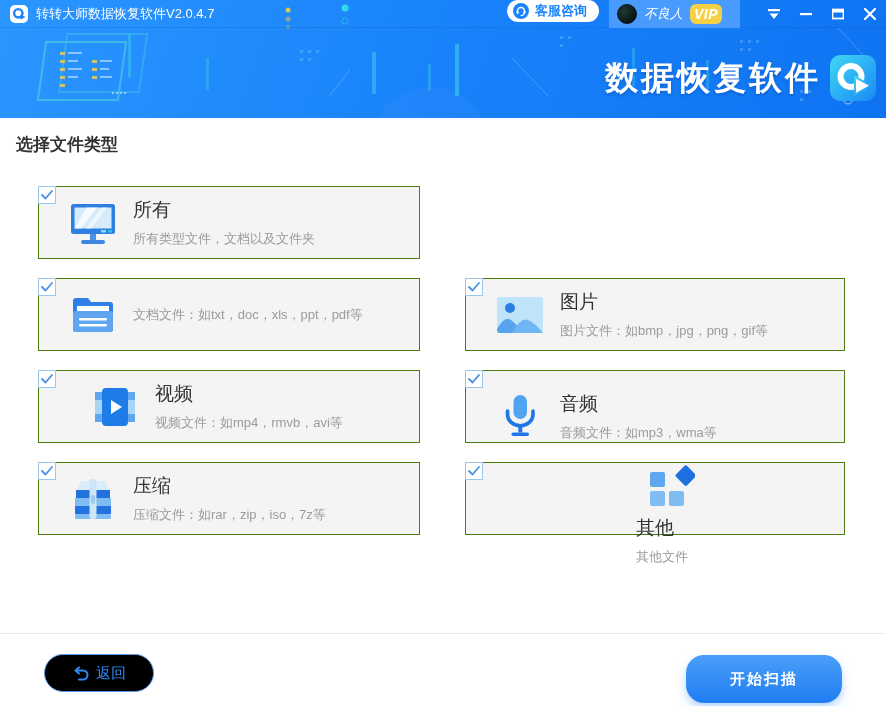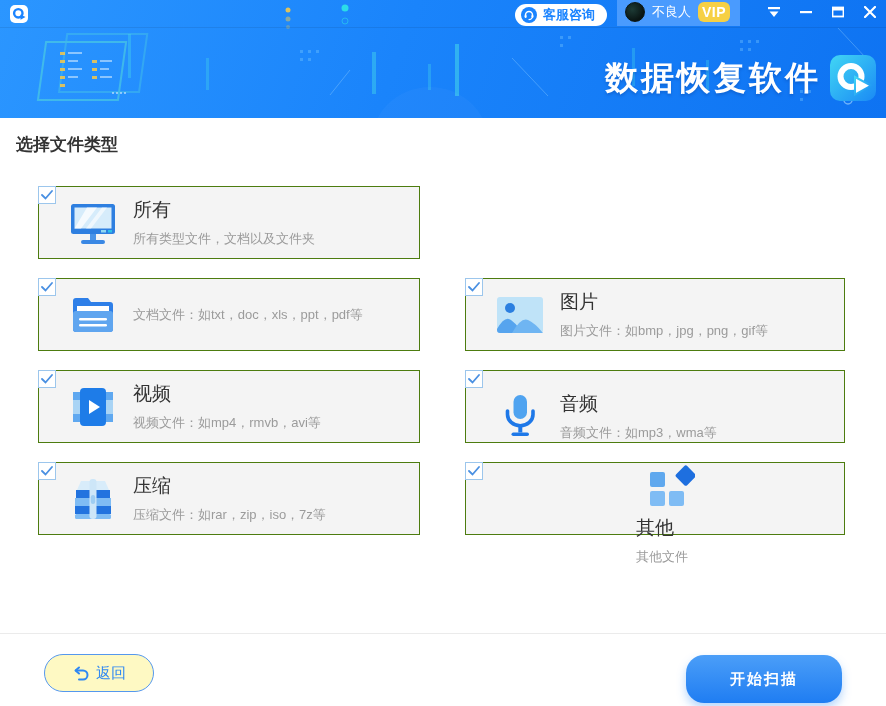--- a/index.html
+++ b/index.html
@@ -19,32 +19,32 @@
   .deco { position:absolute; left:0; top:0; pointer-events:none; }
 
   .titlebar {
     position:absolute; left:0; top:0; width:886px; height:28px;
     display:flex; align-items:center;
     border-bottom:1px solid rgba(0,0,0,0.08);
   }
   .app-logo { width:18px; height:18px; margin-left:10px; flex:0 0 auto; }
   .app-title { color:#ffffff; font-size:13px; margin-left:8px; white-space:nowrap; }
 
-  .titlebar-right { position:absolute; right:0; top:0; height:16px; display:flex; align-items:flex-end;margin-top:10px; }
+  .titlebar-right { position:absolute; right:0; top:0; height:16px; display:flex; align-items:flex-start; }
 
   .support-btn {
     height:22px; background:#ffffff; border-radius:11px;
     display:flex; align-items:center; padding:0 12px 0 6px; gap:6px;
     cursor:pointer; border:none;
   }
   .support-btn span { color:#1b84ff; font-size:13px; font-weight:bold; white-space:nowrap; }
 
   .user-chip {
     height:28px; margin-left:10px; background:#4a9bfe;
-    display:flex; align-items:center; padding:0 10px 0 8px; gap:7px; cursor:pointer;
+    display:flex; align-items:center; padding:0 18px 0 8px; gap:7px; cursor:pointer;font-style:italic;
   }
   .avatar {
     width:20px; height:20px; border-radius:50%;
     background:radial-gradient(circle at 35% 35%, #1d3b36 0%, #0a1513 70%);
     border:1px solid #0a1513; flex:0 0 auto;
   }
   .user-name { color:#ffffff; font-size:13px; white-space:nowrap; }
   .vip-badge {
     background:#f6d044; color:#ffffff; font-size:14px; font-weight:bold;
     padding:2px 4px; border-radius:6px; letter-spacing:0.5px;
@@ -89,21 +89,21 @@
   .card-icon { width:52px; height:52px; margin-left:28px; flex:0 0 auto;
     display:flex; align-items:center; justify-content:center; }
   .card-text { margin-left:14px; }
   .card-title { font-size:19px; color:#333333; margin-bottom:7px; }
   .card-subtitle { font-size:13px; color:#9b9b9b; }
 
   
   .footer-divider { position:absolute; left:0; top:633px; width:886px; height:1px; background:#ebebeb; }
   .back-btn {
     position:absolute; left:44px; top:654px; width:110px; height:38px;
-    border-radius:19px; border:1px solid #5598ee; background:#fef9c3;
+    border-radius:19px; border:1px solid #5598ee; background:#000000;
     color:#2f88f3; font-size:15px; display:flex; align-items:center; justify-content:center;
     gap:7px; cursor:pointer; font-family:inherit;
   }
   .start-btn {
     position:absolute; right:44px; top:655px; width:156px; height:48px;
     border-radius:18px; border:none;
     background:linear-gradient(180deg,#4b9ef8 0%,#1f7df2 100%);
     box-shadow:0 5px 10px rgba(47,138,245,0.35);
     color:#ffffff; font-size:15px; font-weight:bold; letter-spacing:2px;
     cursor:pointer; font-family:inherit;
@@ -186,20 +186,21 @@
     <circle cx="345" cy="21" r="3" fill="none" stroke="#2ee6e6" opacity="0.5"></circle>
     <circle cx="430" cy="147" r="60" fill="#ffffff" opacity="0.03"></circle>
   </svg>
 
   <div class="titlebar">
     <svg class="app-logo" viewBox="0 0 18 18">
       <rect x="0" y="0" width="18" height="18" rx="5" fill="#ffffff"></rect>
       <circle cx="8.3" cy="8.3" r="4.2" fill="none" stroke="#1b84ff" stroke-width="2.4"></circle>
       <polygon points="10.5,9.5 15.5,12 10.5,14.8" fill="#1b84ff"></polygon>
     </svg>
+    <span class="app-title">转转大师数据恢复软件V2.0.4.7</span>
 
     <div class="titlebar-right">
       <button class="support-btn">
         <svg width="16" height="16" viewBox="0 0 16 16">
           <circle cx="8" cy="8" r="8" fill="#1b84ff"></circle>
           <path d="M4.5 9.5 v-1.5 a3.5 3.5 0 0 1 7 0 v1.5" fill="none" stroke="#ffffff" stroke-width="1.5" stroke-linecap="round"></path>
           <rect x="3.6" y="8" width="2" height="3" rx="1" fill="#ffffff"></rect>
           <rect x="10.4" y="8" width="2" height="3" rx="1" fill="#ffffff"></rect>
           <path d="M11 11 q-1 1.6 -3 1.6" fill="none" stroke="#ffffff" stroke-width="1.2" stroke-linecap="round"></path>
         </svg>
@@ -316,21 +317,21 @@
         <path d="M3 40 q8-14 14-9 q4 3 8 8 q1 2 -2 5 h-17 q-3 0 -3-3 z" fill="#56a4ee"></path>
         <path d="M18 44 q9-16 16-13 q7 3 15 13 q0 0 -3 0 z" fill="#6fb5f2"></path>
       </svg>
     </span>
     <div class="card-text">
       <div class="card-title">图片</div>
       <div class="card-subtitle">图片文件：如bmp，jpg，png，gif等</div>
     </div>
   </div>
 
-  <div class="card" style="grid-column:1;grid-row:3;">
+  <div class="card" style="grid-column:1;grid-row:3;padding-left:22px;">
     <span class="card-checkbox">
       <svg width="12" height="10" viewBox="0 0 12 10">
         <path d="M1 5 L4.5 8.5 L11 1" fill="none" stroke="#4a90e2" stroke-width="1.8" stroke-linecap="round"></path>
       </svg>
     </span>
     <span class="card-icon">
       <svg width="52" height="52" viewBox="0 0 52 52">
         <rect x="6" y="11" width="9" height="30" fill="#a9d4f5"></rect>
         <rect x="37" y="11" width="9" height="30" fill="#a9d4f5"></rect>
         <rect x="6" y="11" width="9" height="8" fill="#5fa8f0"></rect>

